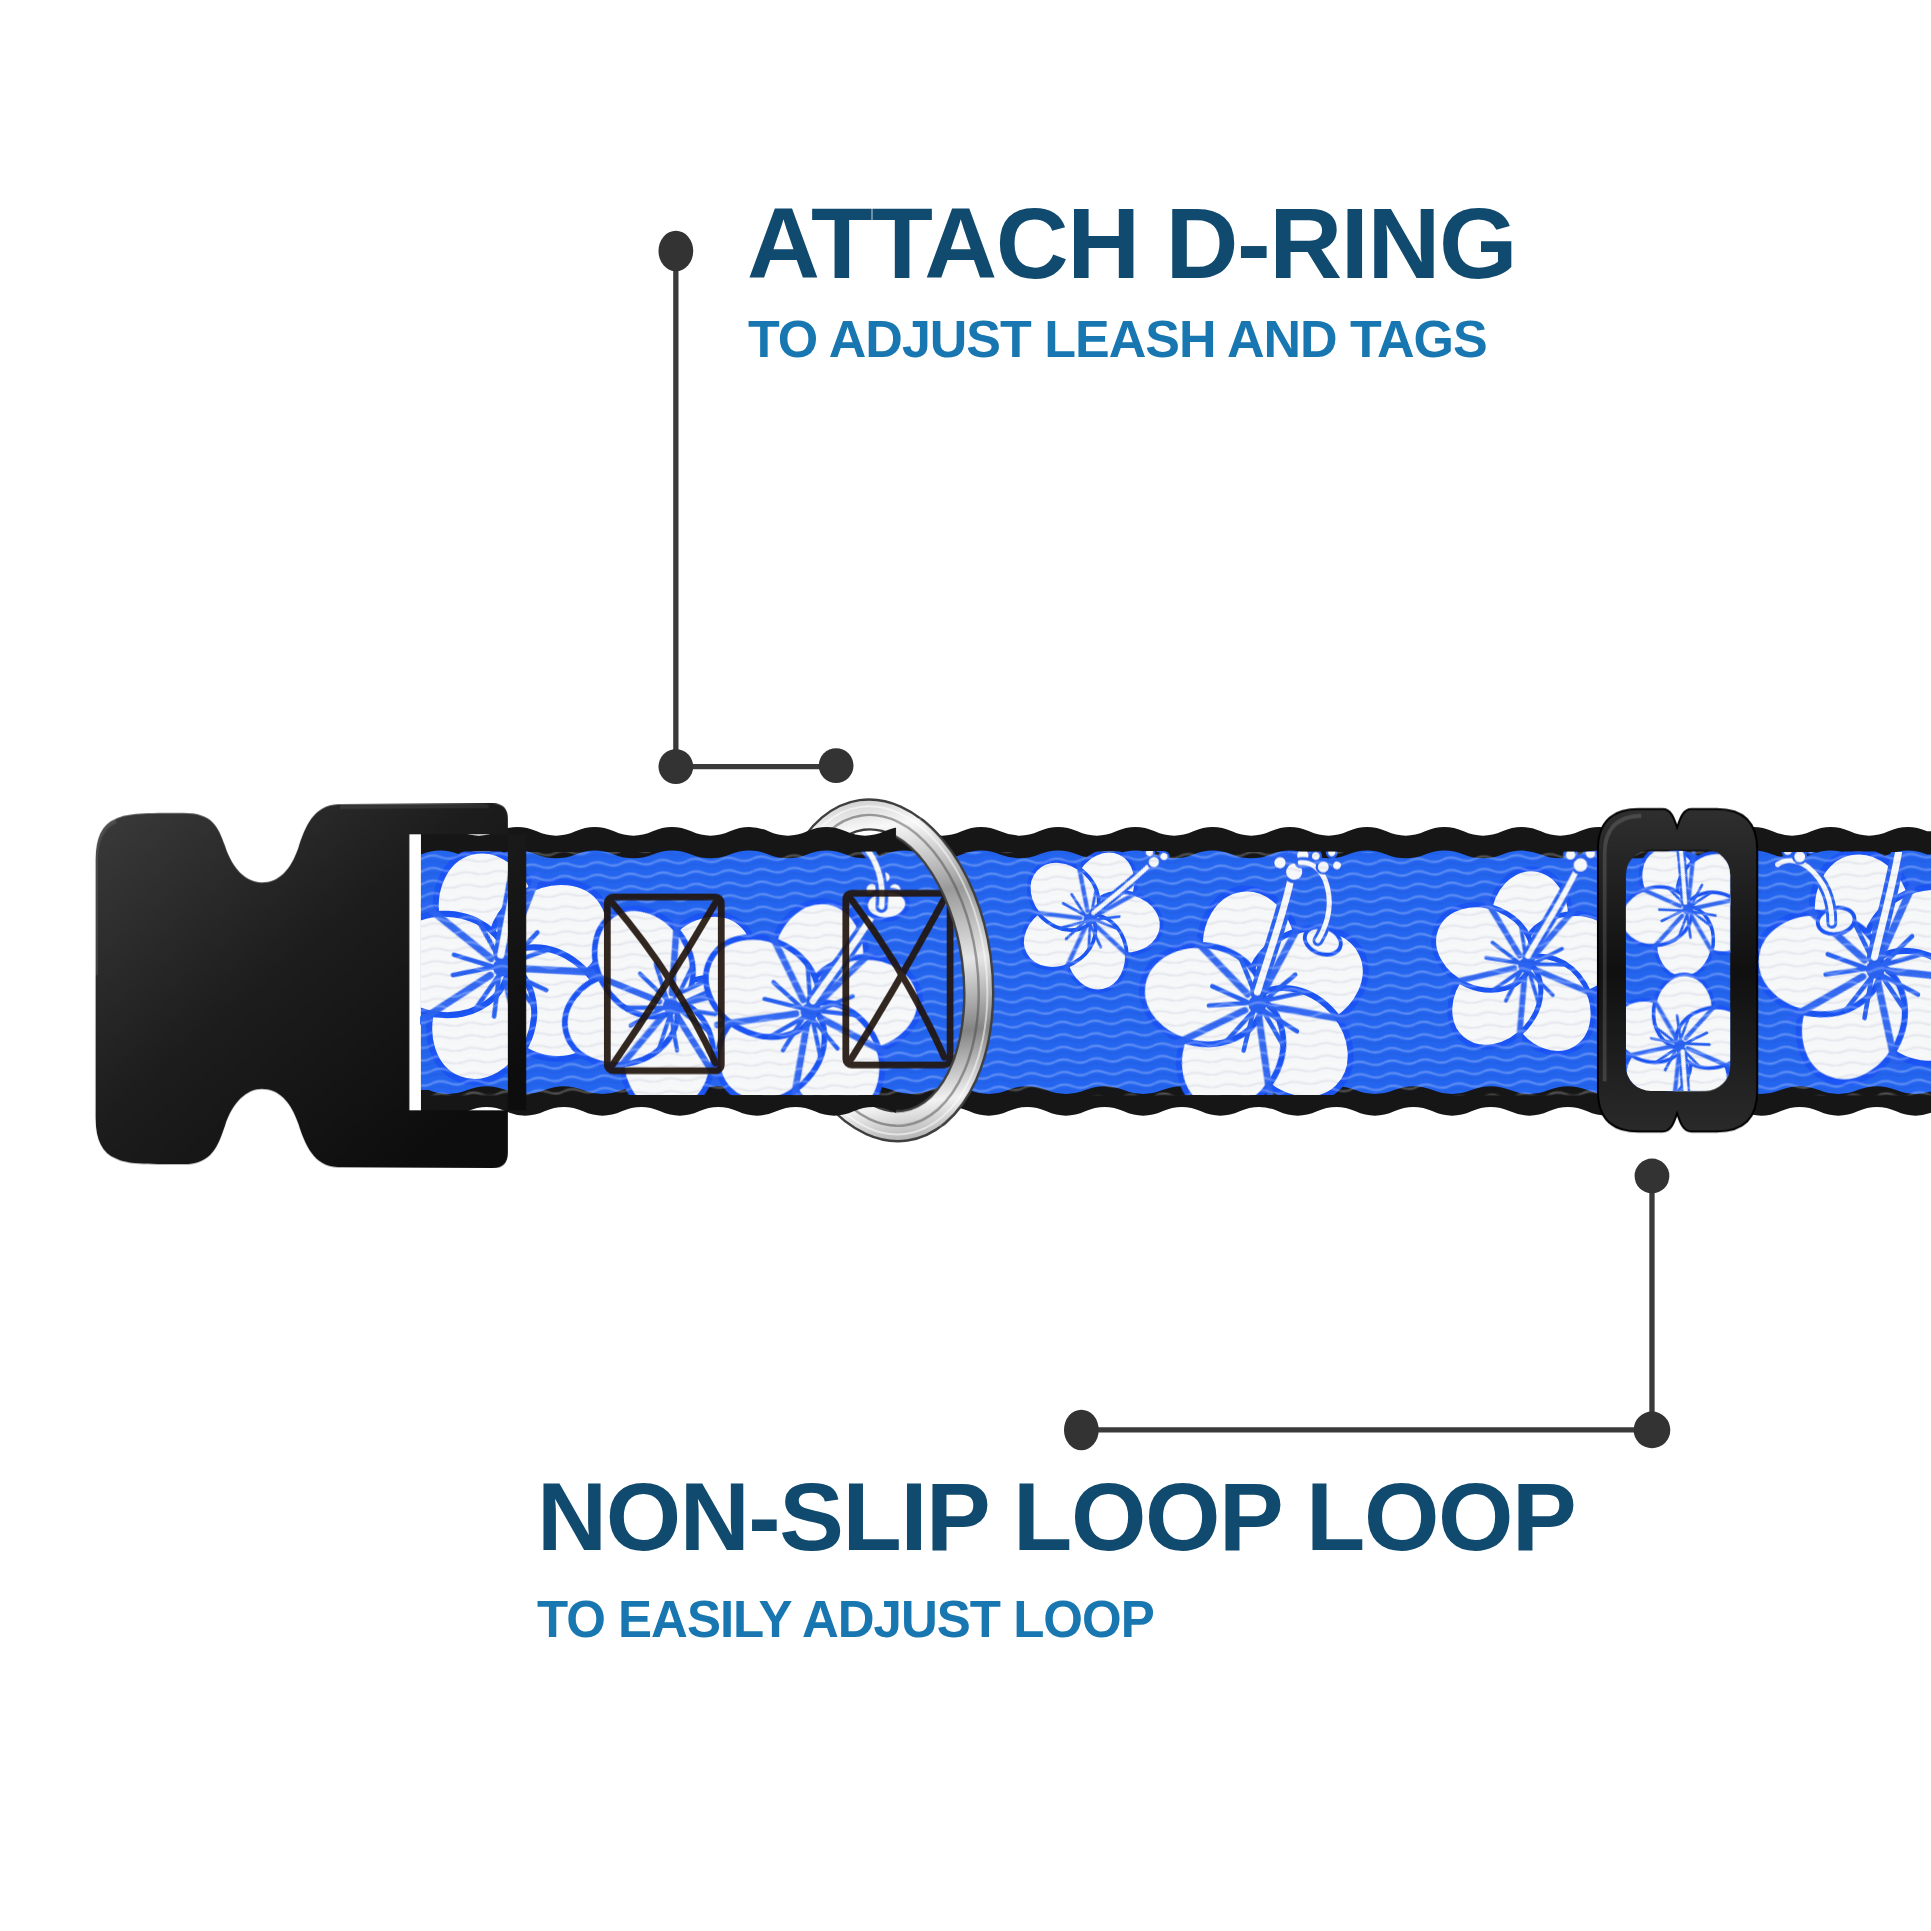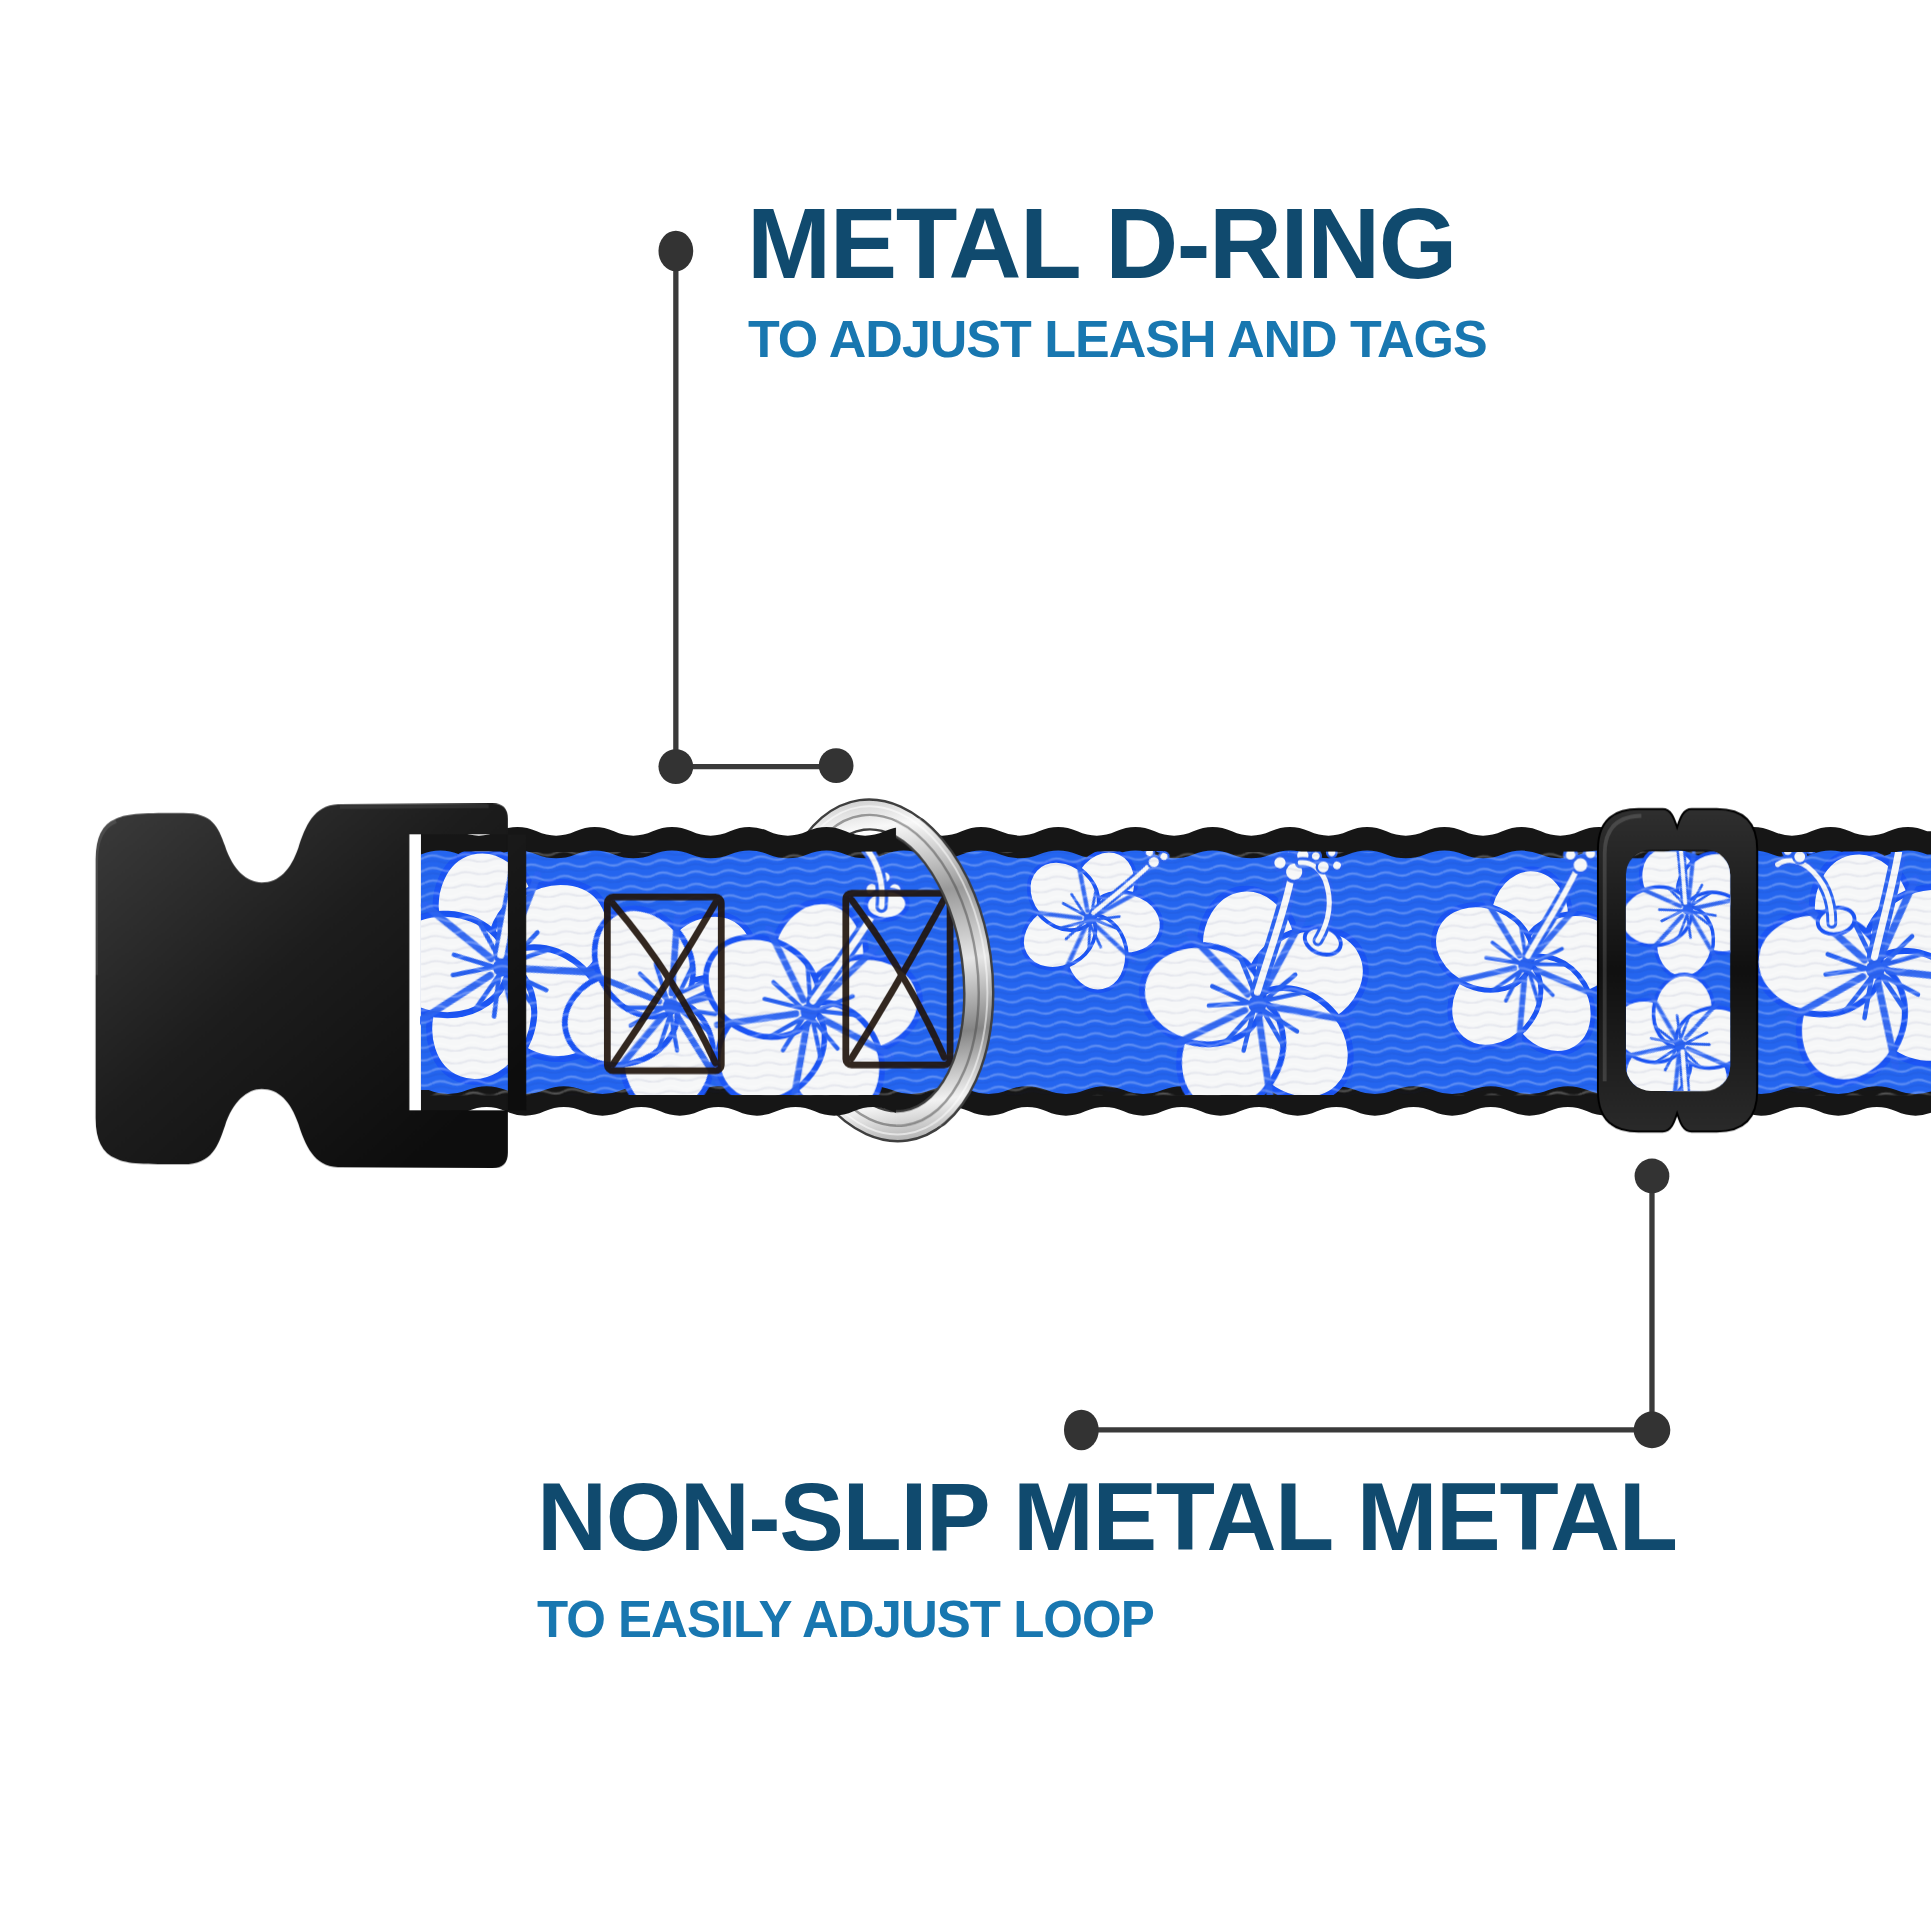--- a/index.html
+++ b/index.html
@@ -215,18 +215,18 @@
 
   <g stroke="#3a3a3a" stroke-width="5.5" fill="#333333">
     <line x1="1711" y1="1218" x2="1711" y2="1481"></line>
     <line x1="1711" y1="1481" x2="1120" y2="1481"></line>
     <circle cx="1711" cy="1218" r="18" stroke="none"></circle>
     <circle cx="1711" cy="1481" r="19" stroke="none"></circle>
     <ellipse cx="1120" cy="1481" rx="18" ry="21" stroke="none"></ellipse>
   </g>
 </svg>
 
-<div class="label label-title" id="dring-title">METAL D-RING</div>
+<div class="label label-title" id="dring-title">ATTACH D-RING</div>
 <div class="label label-sub" id="dring-sub">TO ADJUST LEASH AND TAGS</div>
 
-<div class="label label-title" id="loop-title">NON-SLIP METAL METAL</div>
+<div class="label label-title" id="loop-title">NON-SLIP LOOP LOOP</div>
 <div class="label label-sub" id="loop-sub">TO EASILY ADJUST LOOP</div>
 
 
 </body></html>

